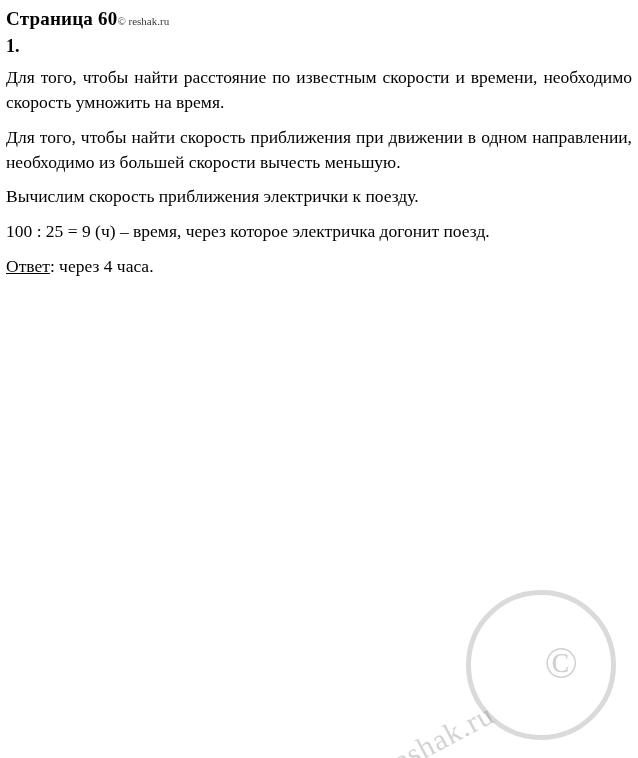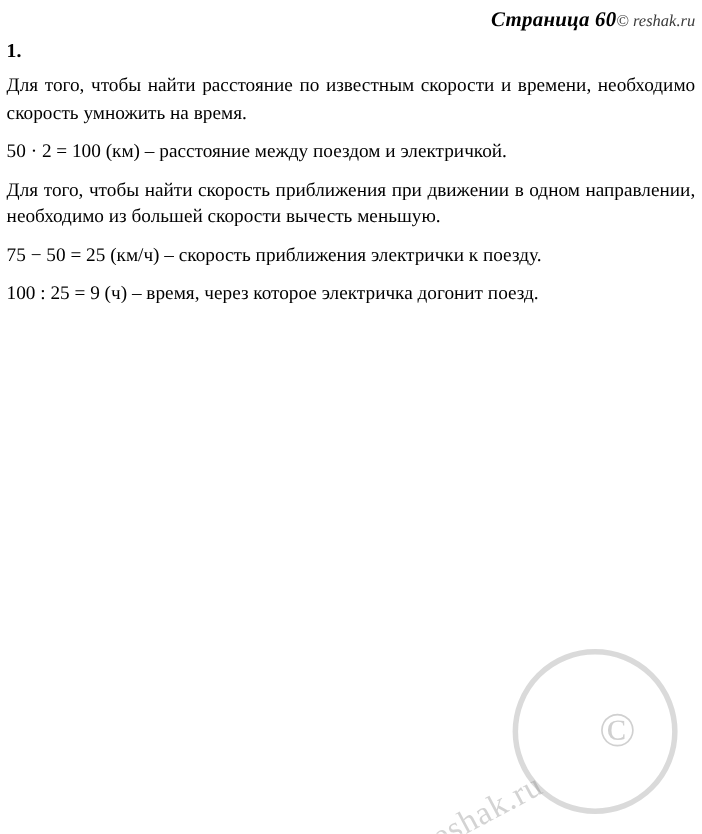--- a/index.html
+++ b/index.html
@@ -18,32 +18,31 @@
   .page {
     position: relative;
     width: 638px;
     height: 758px;
     box-sizing: border-box;
     padding: 8px 6px 0 6px;
   }
   .header-row {
     display: flex;
     align-items: baseline;
-    justify-content: flex-end;
+    justify-content: flex-start;
     margin-bottom: 6px;
-    font-style: italic;
   }
   .page-title {
     font-size: 19px;
     font-weight: bold;
     font-family: "Liberation Serif", serif;
     letter-spacing: 0.2px;
   }
   .watermark-text {
-    font-size: 15px;
+    font-size: 11px;
     color: #3a3a3a;
     font-family: "Liberation Serif", serif;
     white-space: nowrap;
   }
   .task-number {
     font-size: 18px;
     font-weight: bold;
     margin: 2px 0 8px 0;
   }
   p.para {
@@ -108,25 +107,25 @@
 <div class="page">
 
   <div class="header-row">
     <div class="page-title">Страница 60</div>
     <div class="watermark-text">© reshak.ru</div>
   </div>
 
   <div class="task-number">1.</div>
 
   <p class="para">Для того, чтобы найти расстояние по известным скорости и времени, необходимо скорость умножить на время.</p>
-  <p class="para">50 · 2 = 100 (км) – расстояние между поездом и электричкой.</p>
   <p class="para">Для того, чтобы найти скорость приближения при движении в одном направлении, необходимо из большей скорости вычесть меньшую.</p>
-  <p class="para">75 − 50 = 25 (км/ч) – скорость приближения электрички к поезду.</p>
+  <p class="para">Вычислим скорость приближения электрички к поезду.</p>
   <p class="para">100 : 25 = 9 (ч) – время, через которое электричка догонит поезд.</p>
 
+  <p class="para last-answer"><span class="underline">Ответ</span><span>: через 4 часа.</span></p>
 
   <div class="wm-circle"></div>
   <div class="copyright-mark">©</div>
   <div class="wm-diag">
       <span>reshak.ru</span>
     </div>
 
 </div>
 
 </body></html>

